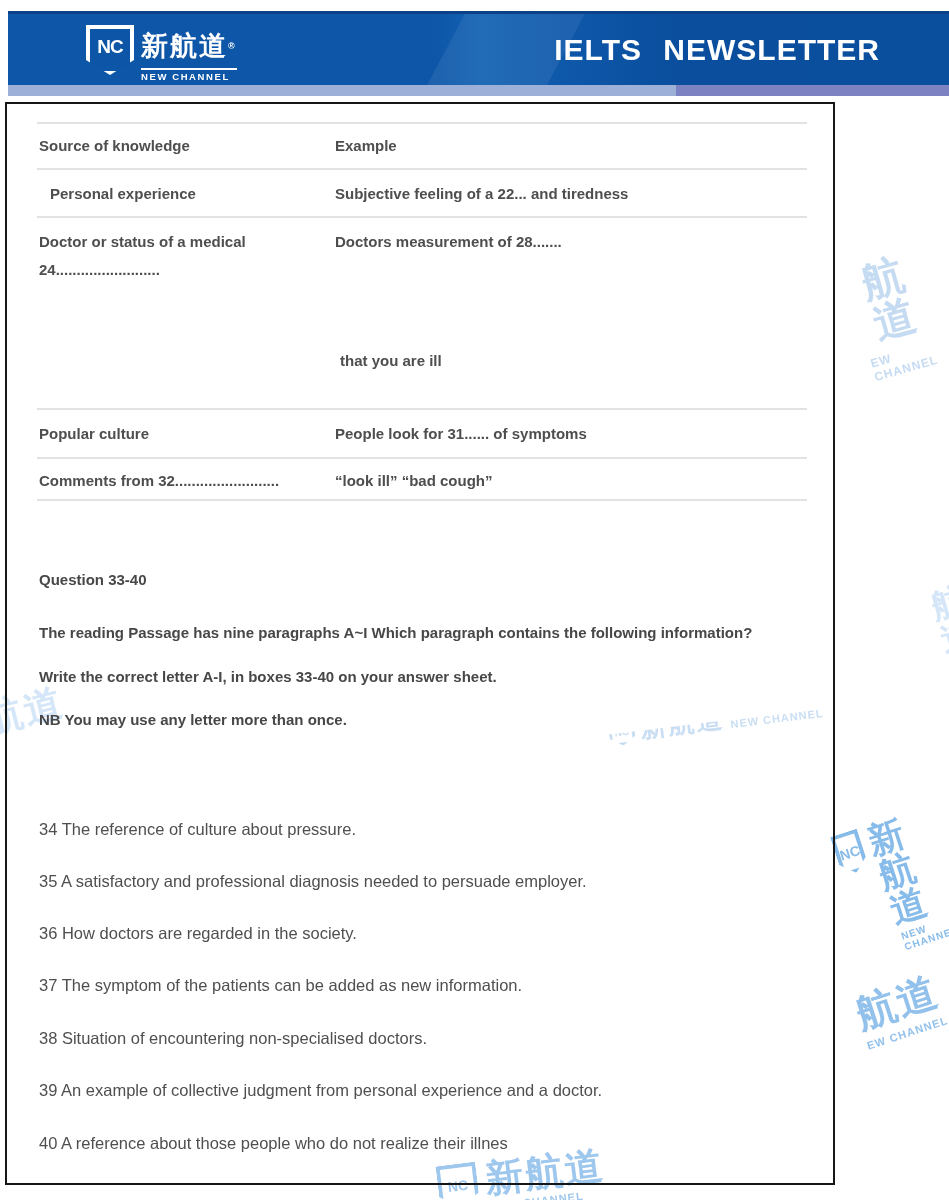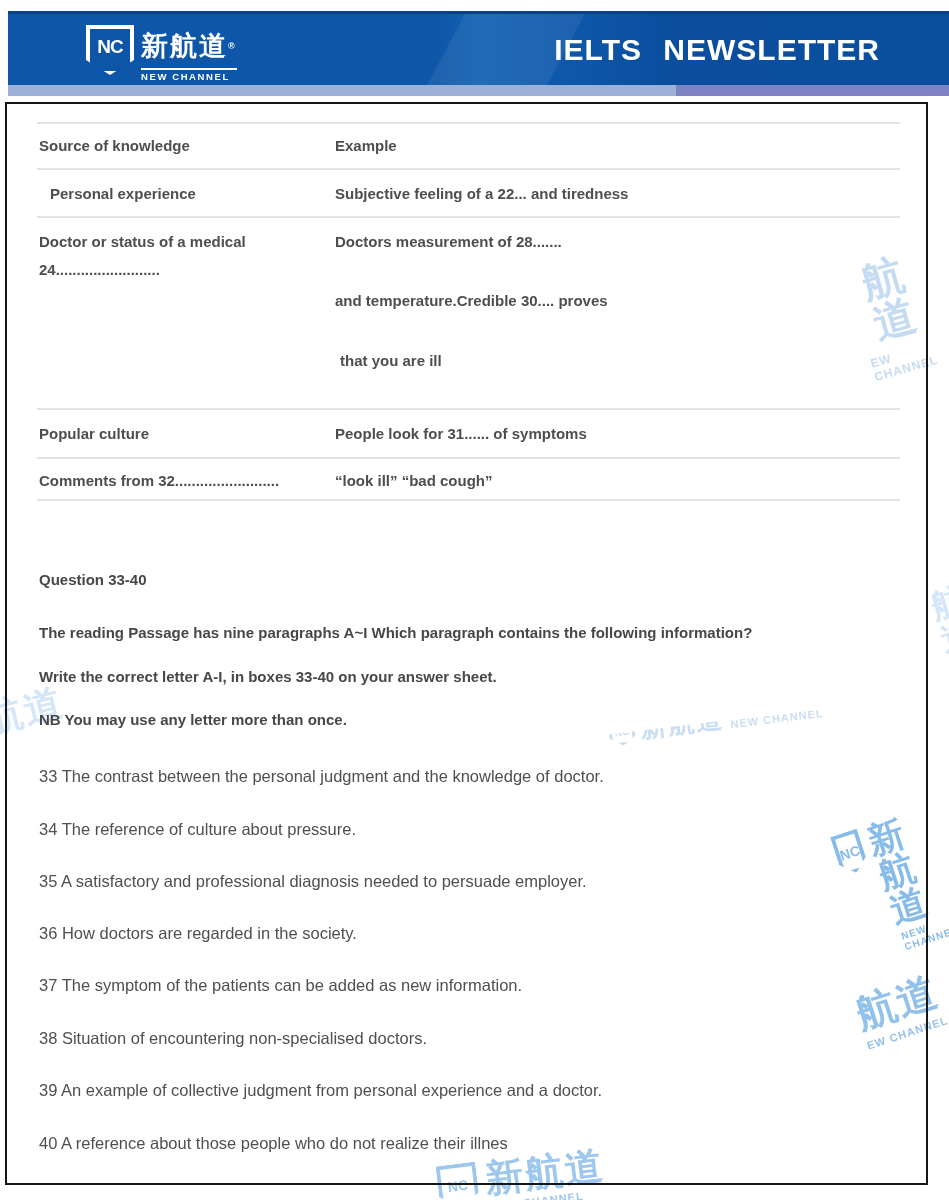--- a/index.html
+++ b/index.html
@@ -23,21 +23,21 @@
   .logo-en{font-size:9.5px;font-weight:700;letter-spacing:1.6px;border-top:2px solid #ffffff;
            padding-top:1px;margin-top:1px;}
   .title{position:absolute;right:69px;top:19px;color:#ffffff;font-size:30px;font-weight:700;
          letter-spacing:1px;word-spacing:12px;}
 
   
   .strip{position:absolute;left:8px;top:85px;right:0;height:11px;z-index:3;
          background:linear-gradient(90deg,#9cb0d8 0%,#9cb0d8 71%,#7d82c2 71%,#7d82c2 100%);}
 
   
-  .content{position:absolute;left:5px;top:102px;width:923px;height:1083px;z-index:2;
+  .content{position:absolute;left:5px;top:102px;width:830px;height:1083px;z-index:2;
            border:2px solid #161616;box-sizing:border-box;background:transparent;color:#4e4e4e;}
   .hline{position:absolute;left:30px;right:26px;height:0;border-top:2px solid #e2e2e2;}
   .cellL{position:absolute;left:32px;font-size:15px;font-weight:700;color:#4e4e4e;white-space:nowrap;}
   .cellR{position:absolute;left:328px;font-size:15px;font-weight:700;color:#4e4e4e;white-space:nowrap;}
   .qhead{position:absolute;left:32px;font-size:15px;font-weight:700;color:#474747;white-space:nowrap;}
   .q-item{position:absolute;left:32px;font-size:16.5px;font-weight:400;color:#4f4f4f;white-space:nowrap;}
 
   
   .wm{position:absolute;z-index:1;pointer-events:none;}
   .wm-row{display:flex;align-items:flex-start;}
@@ -131,35 +131,33 @@
 
     <div class="cellL" style="top:33px;">Source of knowledge</div>
     <div class="cellR" style="top:33px;">Example</div>
 
     <div class="cellL" style="top:81px;margin-left:11px;">Personal experience</div>
     <div class="cellR" style="top:81px;">Subjective feeling of a 22... and tiredness</div>
 
     <div class="cellL" style="top:129px;">Doctor or status of a medical</div>
     <div class="cellL" style="top:157px;">24.........................</div>
     <div class="cellR" style="top:129px;">Doctors measurement of 28.......</div>
-    <div class="cellR" style="top:188px;">and temperature.Credible 30.... proves</div>
     <div class="cellR" style="top:248px;left:333px;">that you are ill</div>
 
     <div class="cellL" style="top:321px;">Popular culture</div>
     <div class="cellR" style="top:321px;">People look for 31...... of symptoms</div>
 
     <div class="cellL" style="top:368px;">Comments from 32.........................</div>
     <div class="cellR" style="top:368px;">“look ill”  “bad cough”</div>
 
     <div class="qhead" style="top:467px;">Question 33-40</div>
     <div class="qhead" style="top:520px;">The reading Passage has nine paragraphs A~I Which paragraph contains the following information?</div>
     <div class="qhead" style="top:564px;">Write the correct letter A-I, in boxes 33-40 on your answer sheet.</div>
     <div class="qhead" style="top:607px;">NB You may use any letter more than once.</div>
 
-    <div class="q-item" style="top:663px;">33 The contrast between the personal judgment and the knowledge of doctor.</div>
     <div class="q-item" style="top:716px;">34 The reference of culture about pressure.</div>
     <div class="q-item" style="top:768px;">35 A satisfactory and professional diagnosis needed to persuade employer.</div>
     <div class="q-item" style="top:820px;">36 How doctors are regarded in the society.</div>
     <div class="q-item" style="top:872px;">37 The symptom of the patients can be added as new information.</div>
     <div class="q-item" style="top:925px;">38 Situation of encountering non-specialised doctors.</div>
     <div class="q-item" style="top:977px;">39 An example of collective judgment from personal experience and a doctor.</div>
     <div class="q-item" style="top:1030px;">40 A reference about those people who do not realize their illnes</div>
   </div>
 
 </div>

